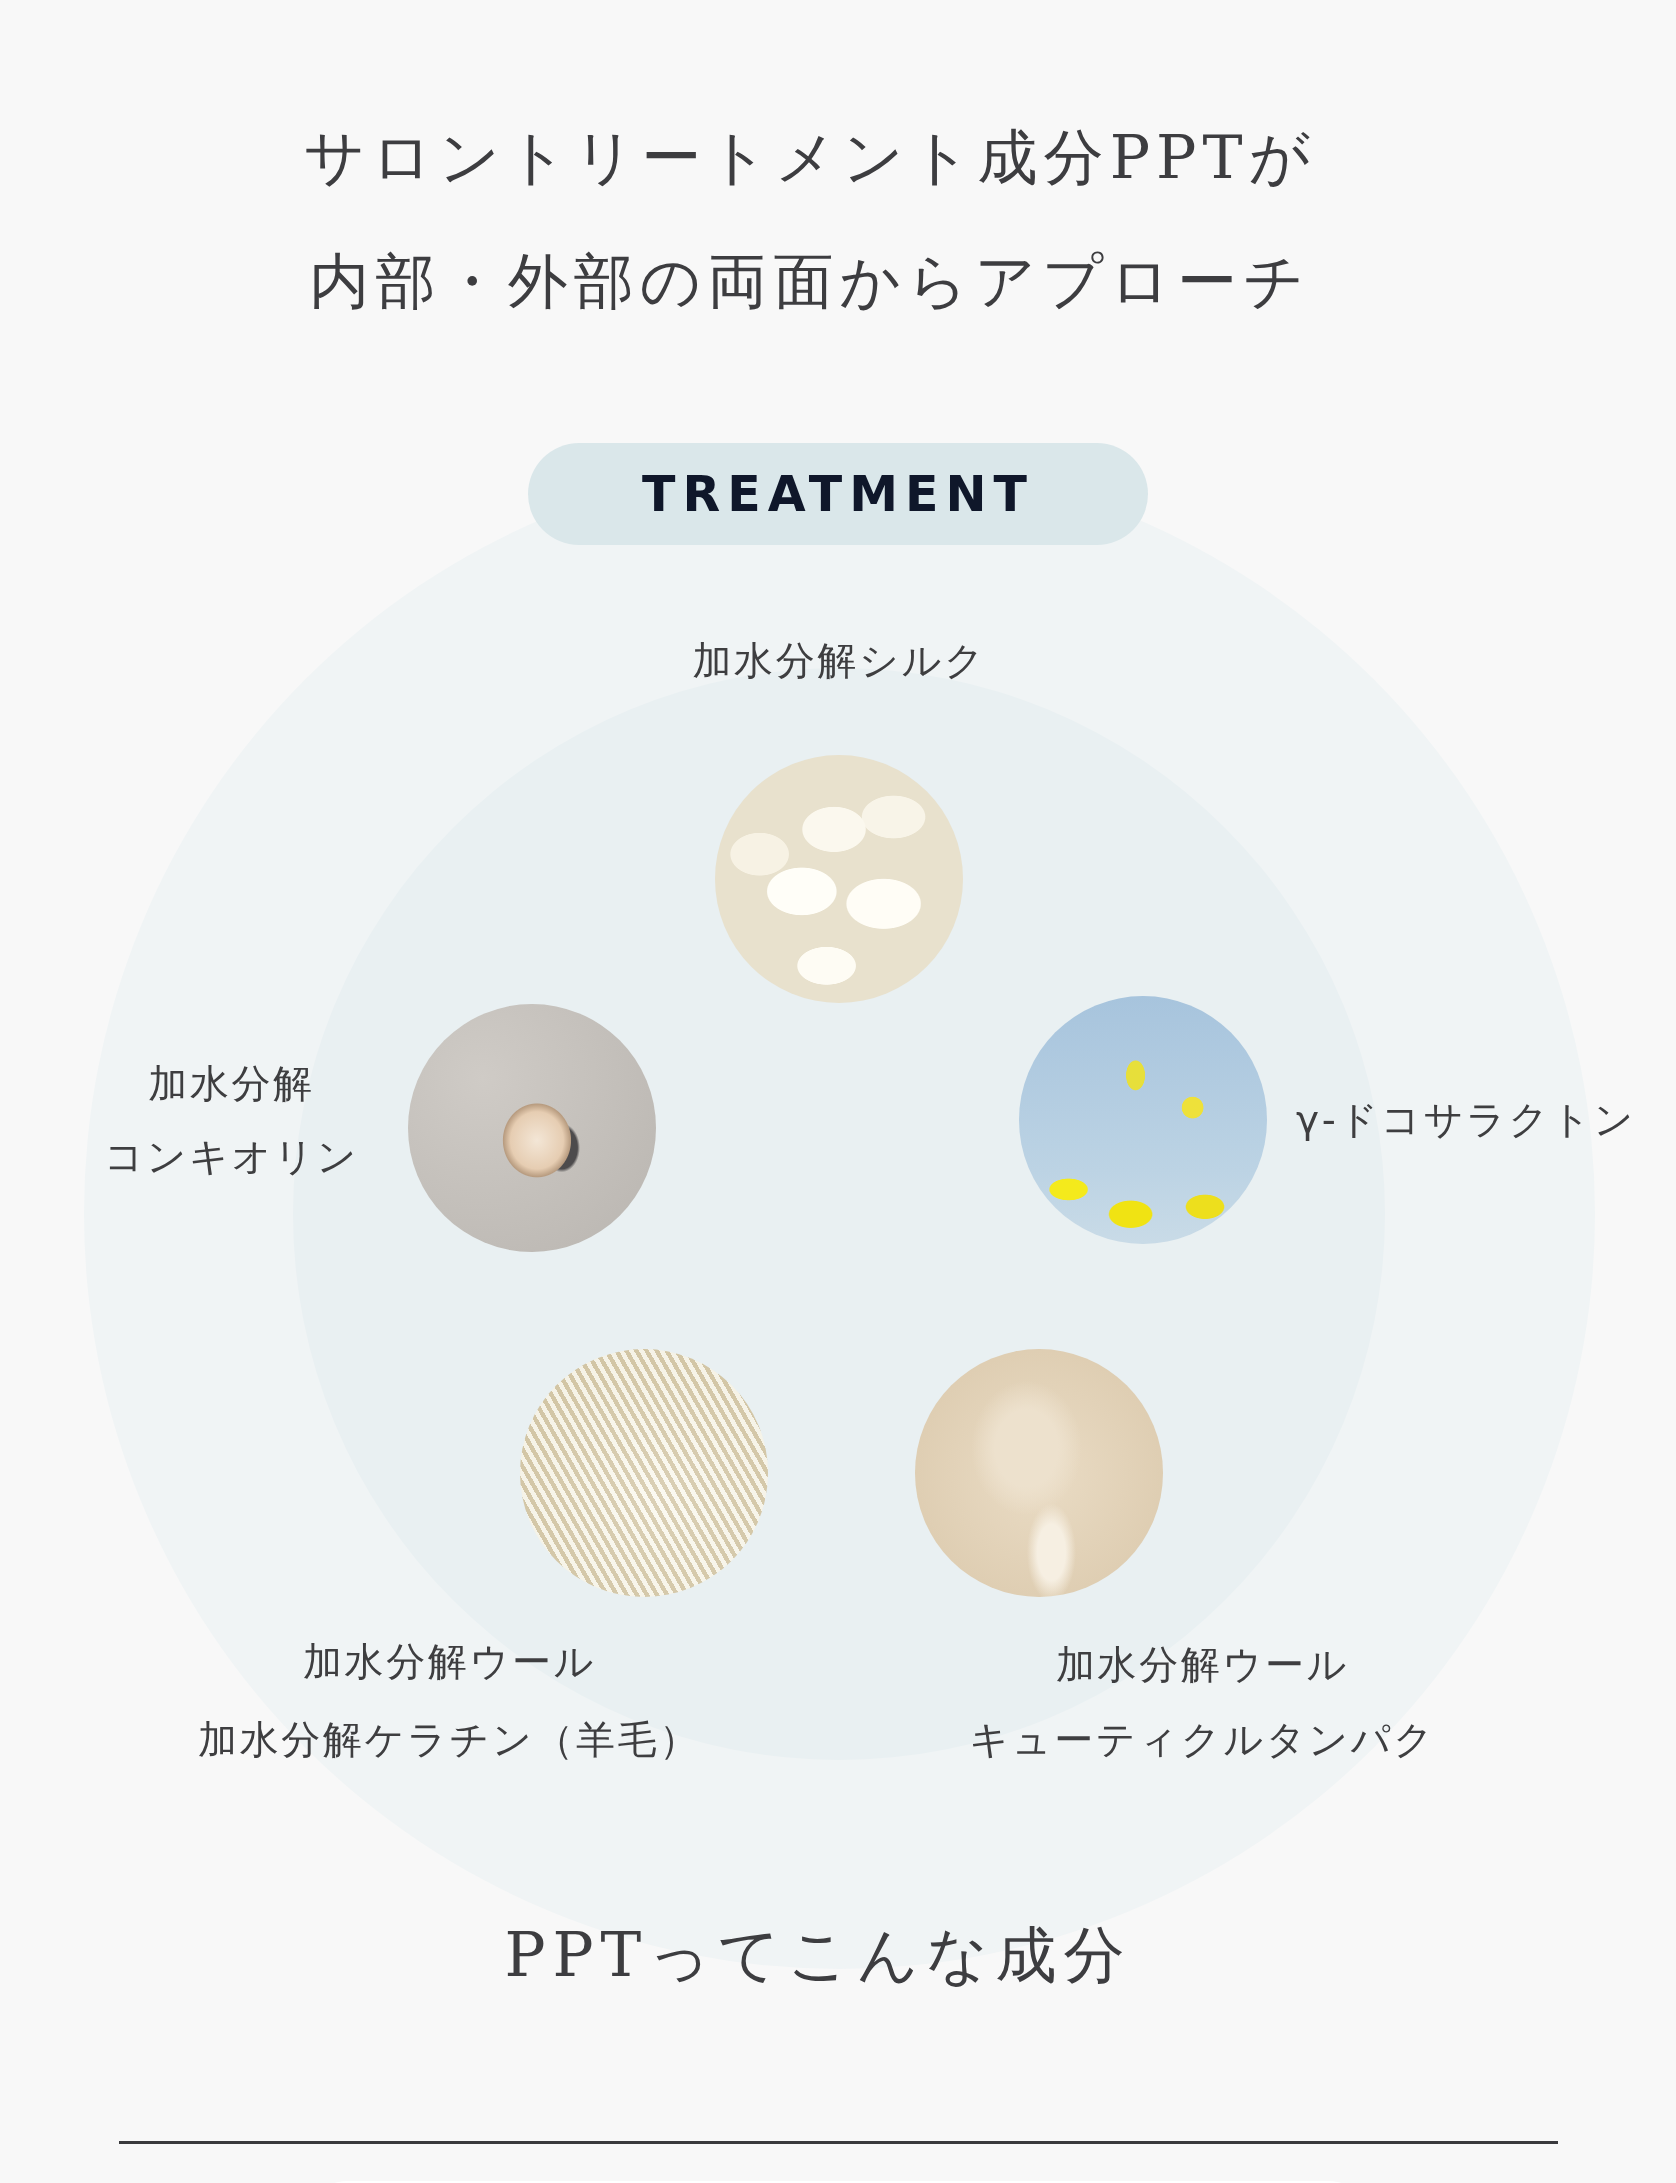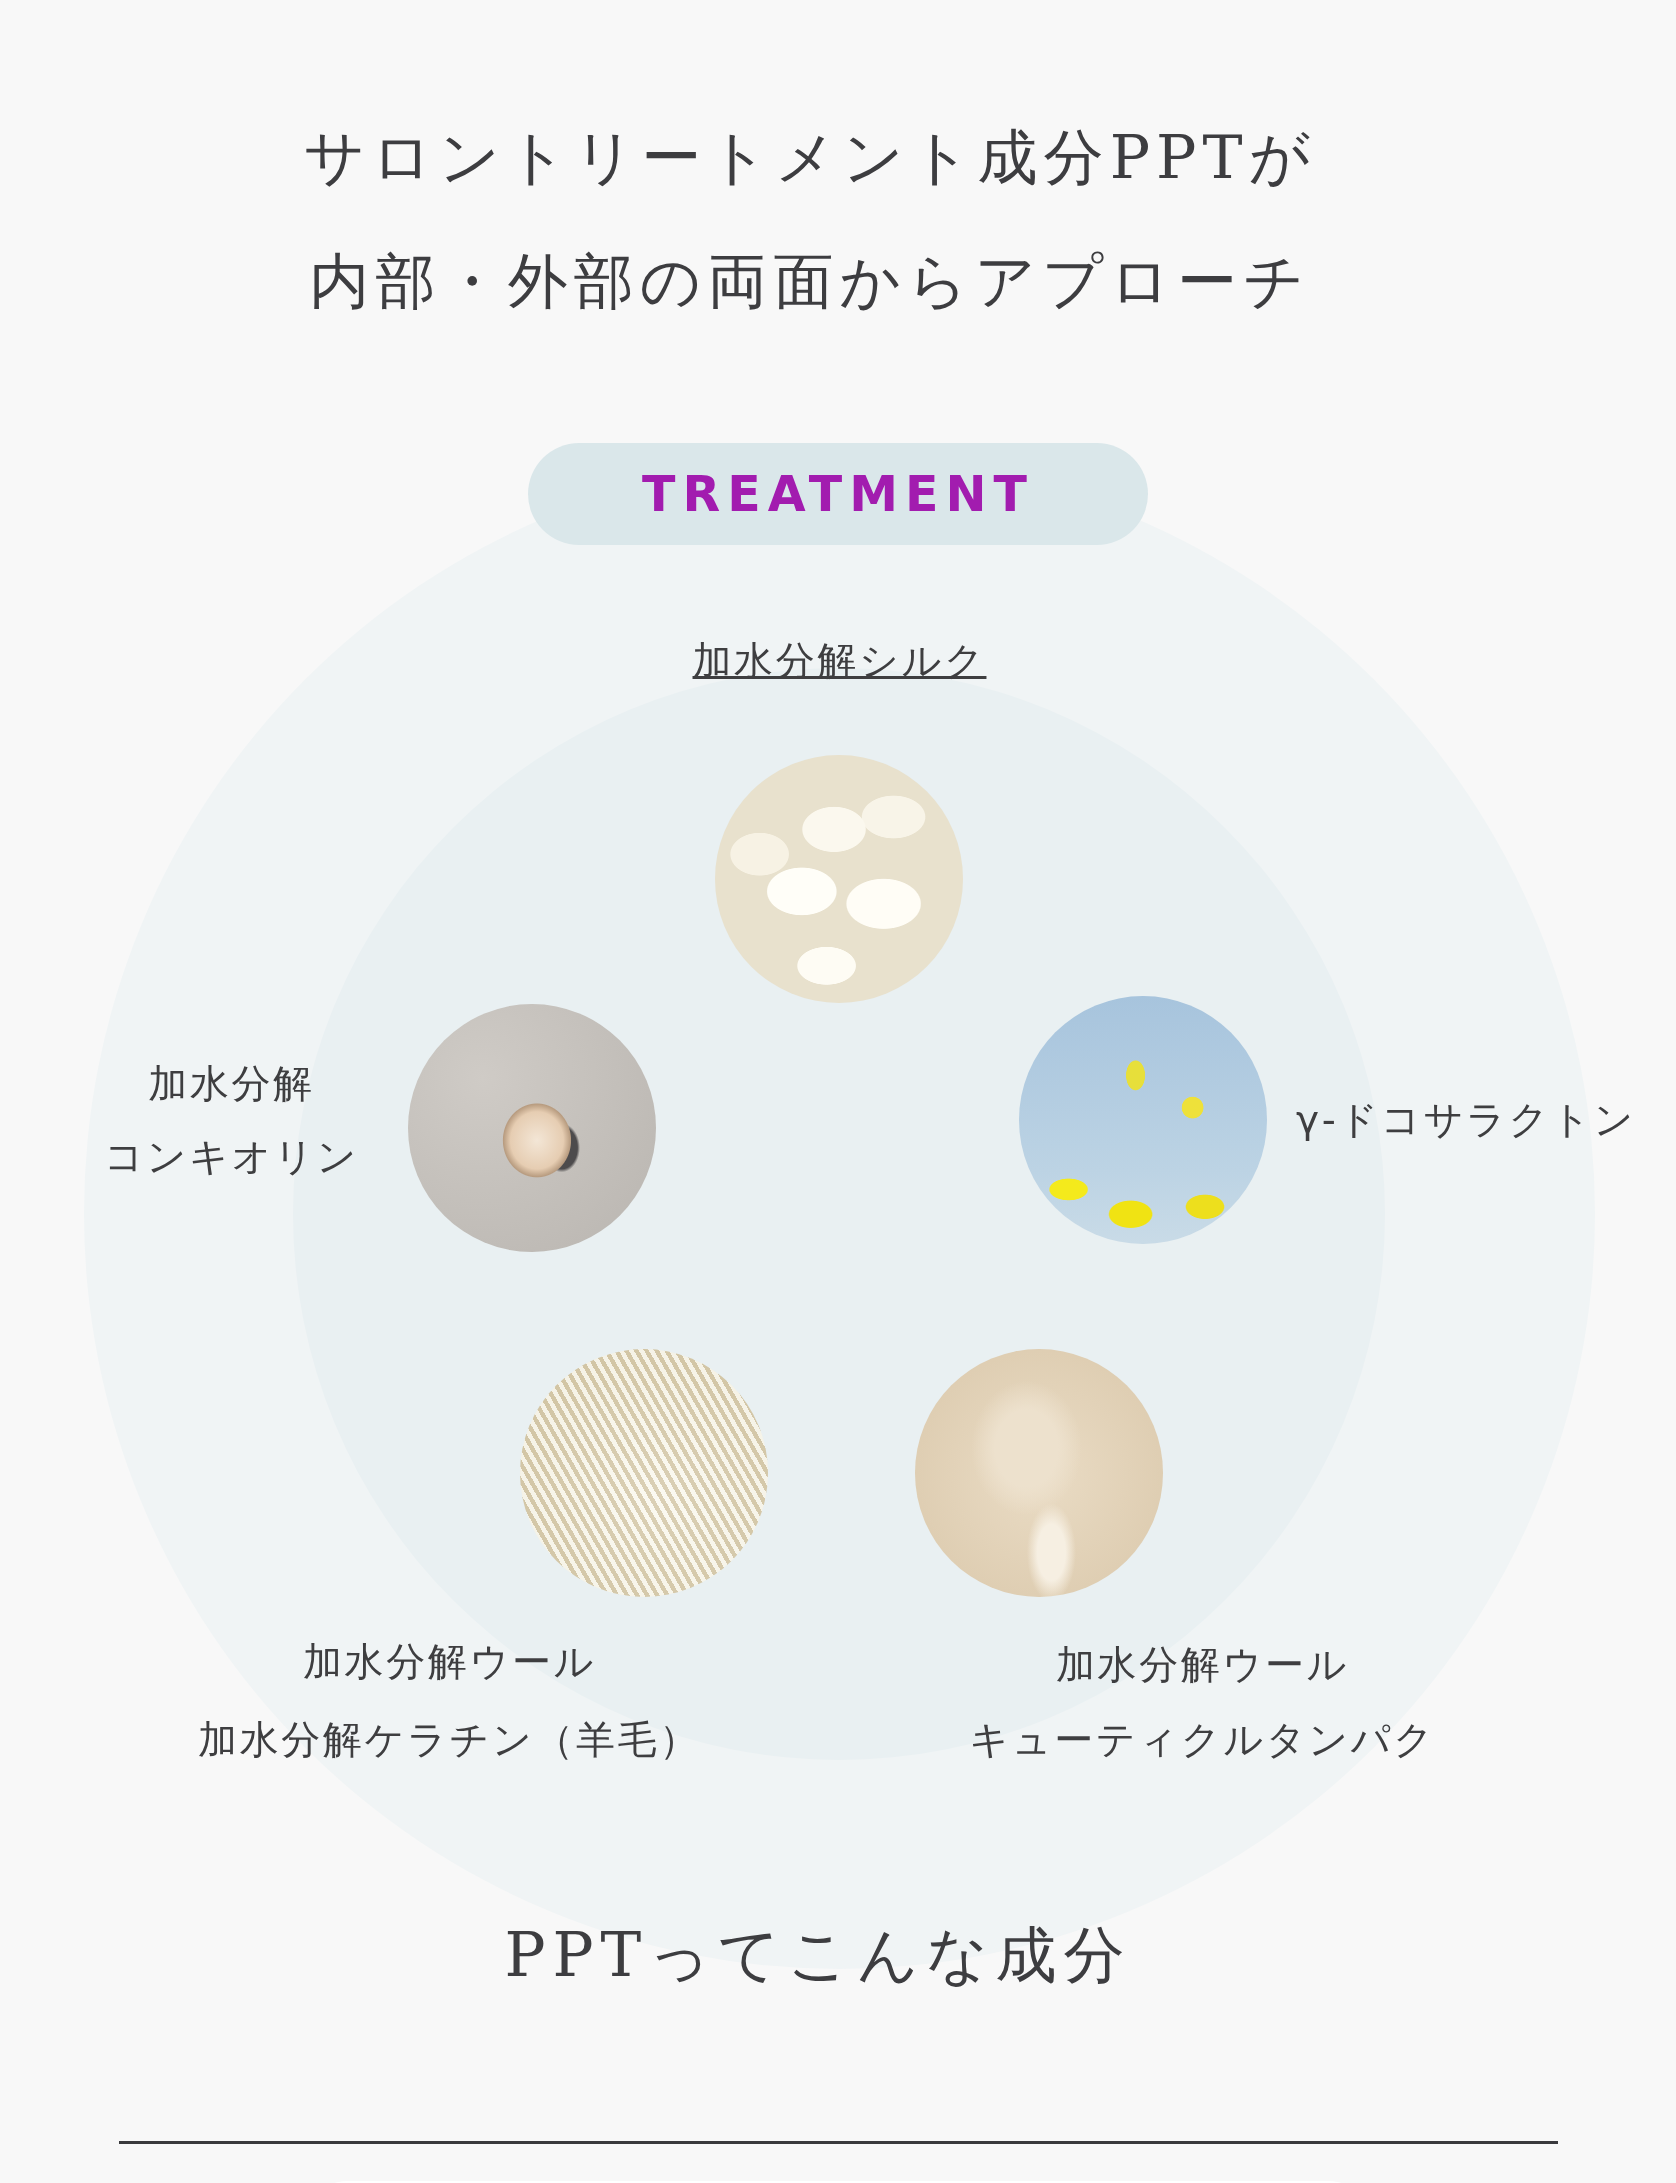--- a/index.html
+++ b/index.html
@@ -22,21 +22,21 @@
   .inner-circle {
     left: 293px; top: 668px; width: 1092px; height: 1092px; border-radius: 50%;
     background: #e9f0f2;
   }
   .pill-treatment {
     left: 528px; top: 443px; width: 620px; height: 102px; border-radius: 51px;
     background: #dae7ea; display: flex; align-items: center; justify-content: center;
   }
   .pill-treatment span {
     font-family: "DejaVu Sans", sans-serif; font-weight: bold;
-    font-size: 49px; letter-spacing: 7px; color: #a21caf;
+    font-size: 49px; letter-spacing: 7px; color: #0f172a;
   }
   .photo {
     width: 248px; height: 248px; border-radius: 50%; overflow: hidden;
   }
   .photo-silk {
     left: 715px; top: 755px;
     background:
       radial-gradient(ellipse 57px 39px at 35% 55%, #fffef8 60%, transparent 62%),
       radial-gradient(ellipse 61px 41px at 68% 60%, #fffdf6 60%, transparent 62%),
       radial-gradient(ellipse 52px 37px at 48% 30%, #fbf8ee 60%, transparent 62%),
@@ -98,21 +98,21 @@
 <div class="abs title" style="top:127px;">サロントリートメント成分PPTが</div>
 <div class="abs title" style="top:251px;">内部・外部の両面からアプローチ</div>
 
 <div class="abs outer-circle"></div>
 <div class="abs inner-circle"></div>
 
 <div class="abs pill-treatment">
   <span>TREATMENT</span>
 </div>
 
-<div class="abs label label-center" style="left:621px; width:437px; top:641px;text-decoration:underline;">
+<div class="abs label label-center" style="left:621px; width:437px; top:641px;">
   <span>加水分解シルク</span>
 </div>
 <div class="abs photo photo-silk"></div>
 
 <div class="abs label label-center" style="left:57px; width:349px; top:1064px;text-align:center;">加水分解</div>
 <div class="abs label label-center" style="left:57px; width:349px; top:1137px;">コンキオリン</div>
 <div class="abs photo photo-shell"></div>
 
 <div class="abs photo photo-flower"></div>
 <div class="abs label" style="left:1296px; top:1100px;">γ-ドコサラクトン</div>

